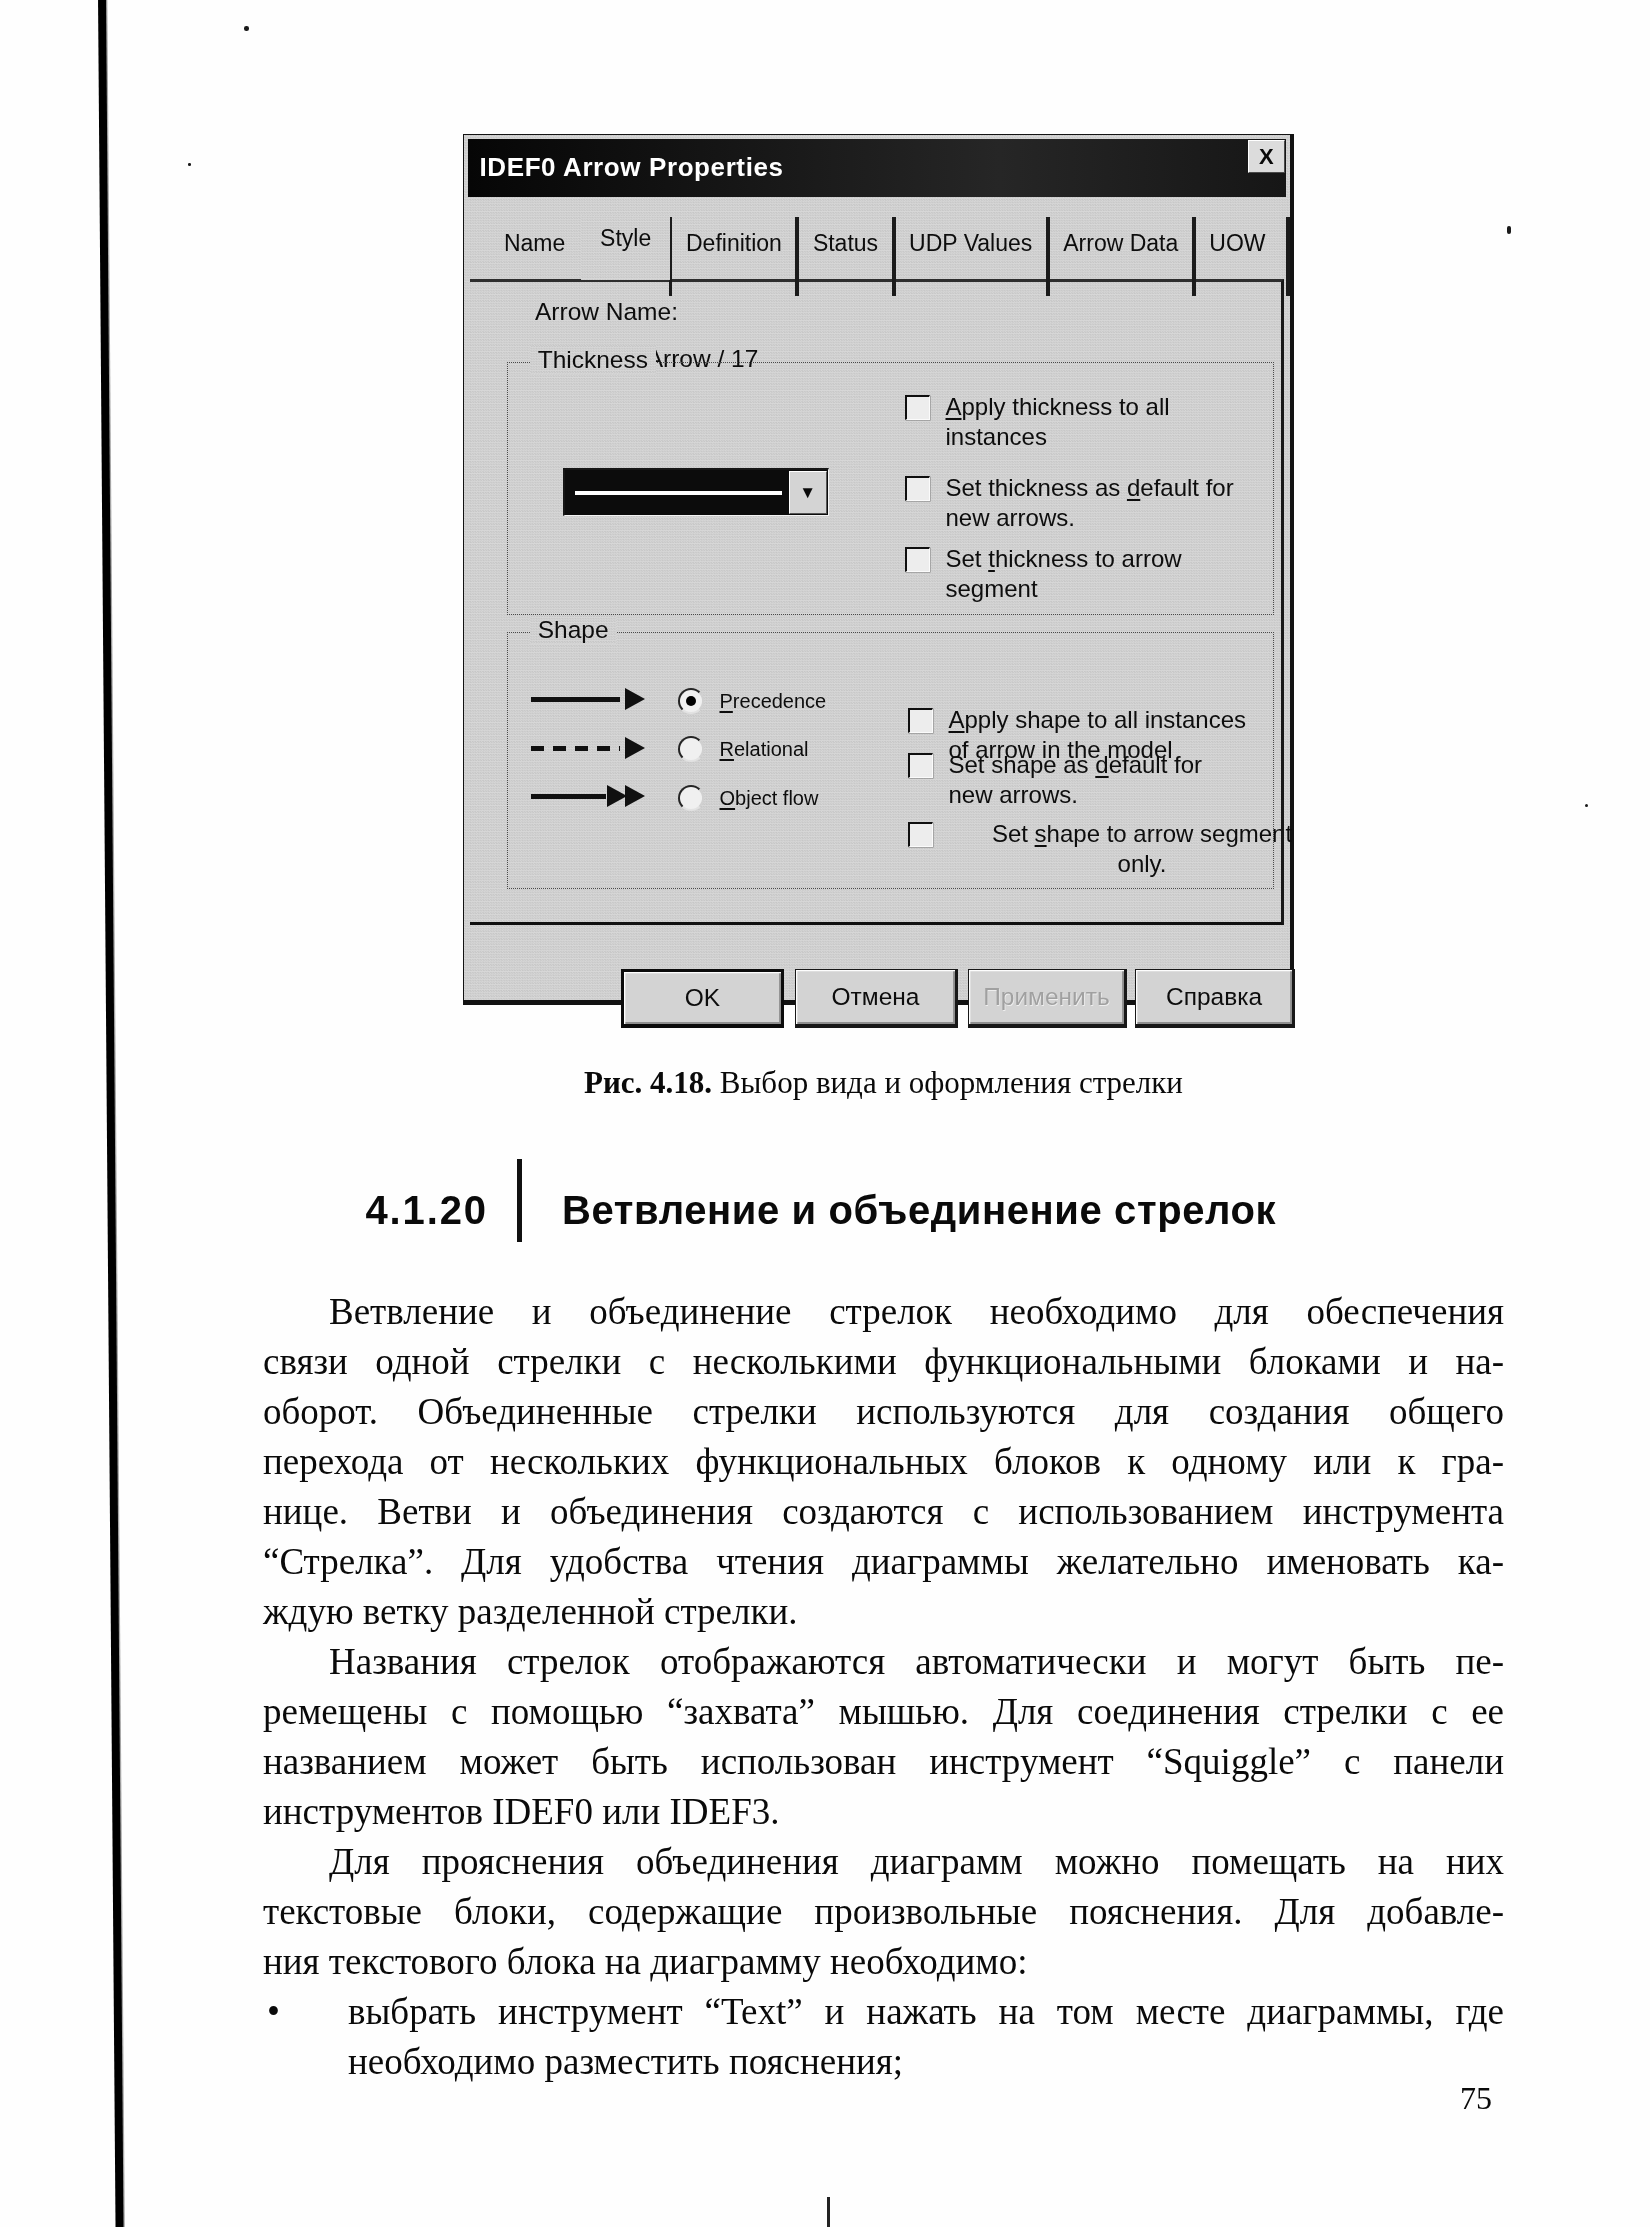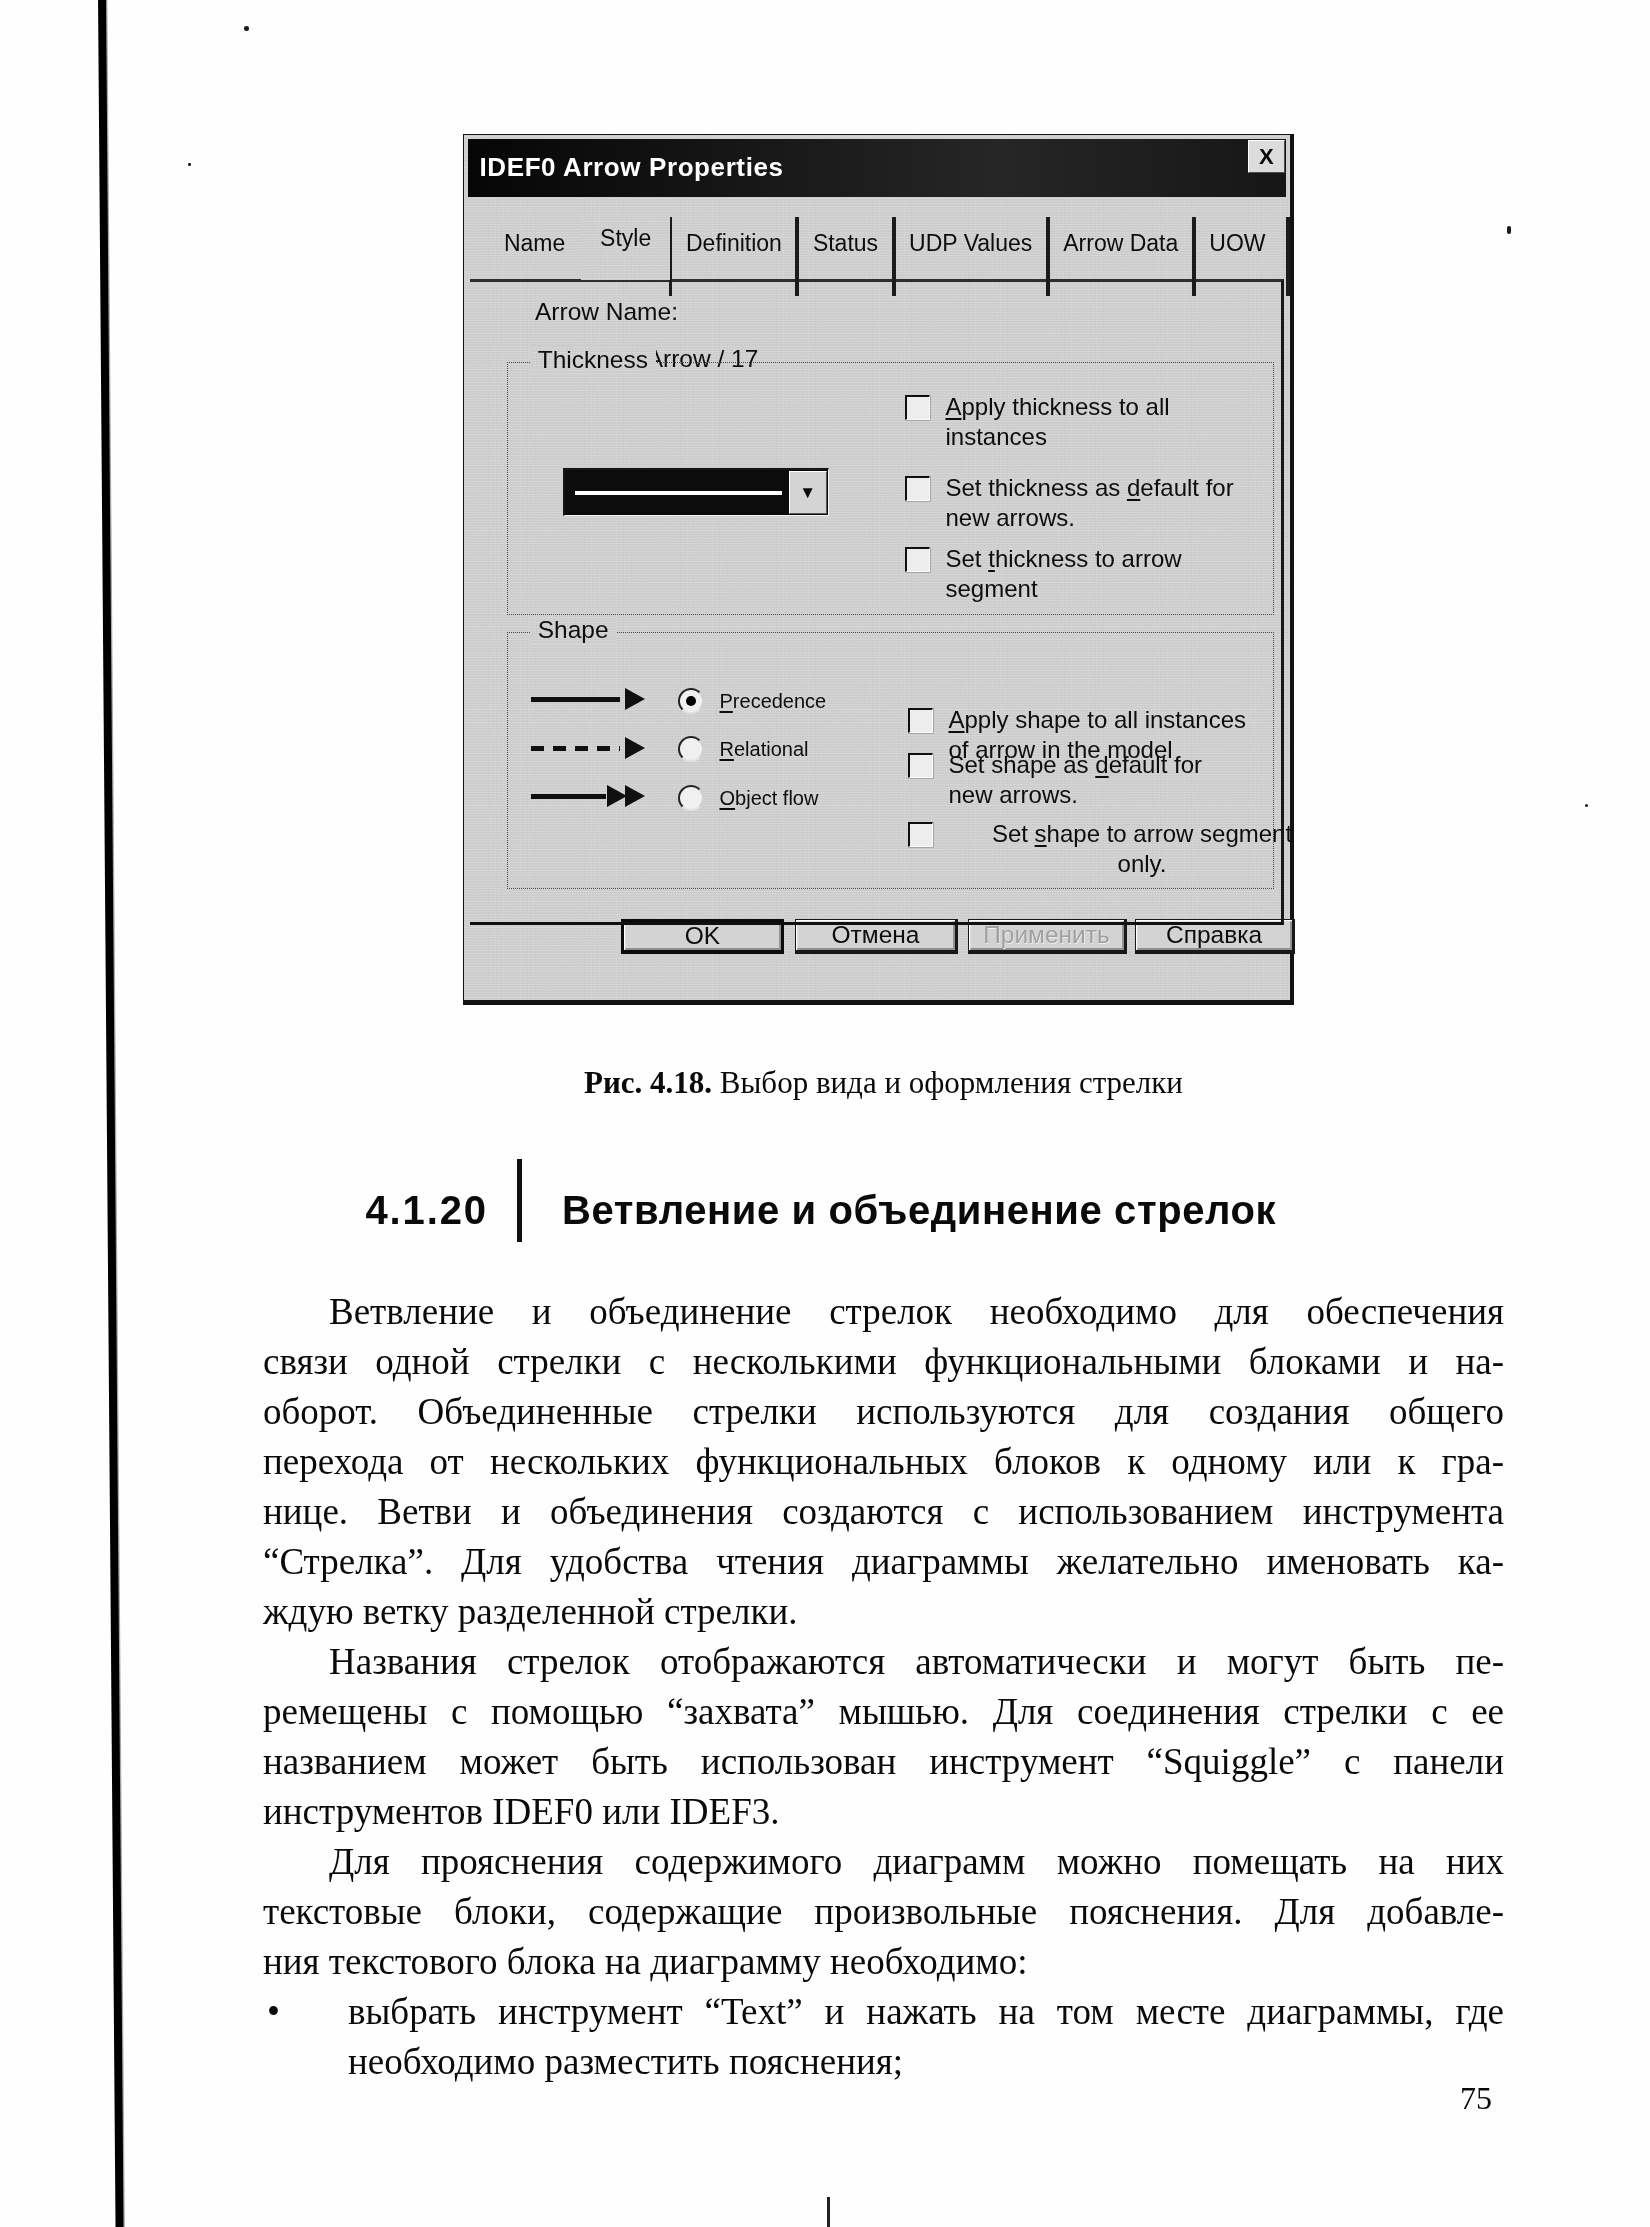--- a/index.html
+++ b/index.html
@@ -62,21 +62,21 @@
     border:2.6px solid #242424;border-bottom-color:#e2e2e2;border-right-color:#d0d0d0;position:relative;}
   .radio.sel::after{content:"";position:absolute;left:5.8px;top:5.8px;width:10.3px;height:10.3px;border-radius:50%;background:#000;}
   .radiolabel{margin-left:15.5px;font-size:20px;line-height:28px;white-space:nowrap;}
   u{text-underline-offset:2.6px;}
   
   .arrowglyph{position:absolute;left:67px;width:114px;height:23px;}
   .shaft{position:absolute;left:0;top:9px;height:4.5px;background:#101010;}
   .shaft.dashed{background:repeating-linear-gradient(90deg,#101010 0 13px,transparent 13px 22px);}
   .ahead{position:absolute;top:0;width:0;height:0;border-top:11.6px solid transparent;border-bottom:11.6px solid transparent;border-left:20.6px solid #101010;}
   
-  .dbtn{position:absolute;top:784px;height:35px;box-sizing:border-box;background:#d3d3d3;
+  .dbtn{position:absolute;top:834px;height:59px;box-sizing:border-box;background:#d3d3d3;
     display:flex;align-items:center;justify-content:center;font-size:24.5px;
     border:1.9px solid #181818;border-right-width:3.9px;border-bottom-width:4.5px;
     box-shadow:inset 1.3px 1.3px 0 #fdfdfd, inset -1.9px -1.9px 0 #8f8f8f;}
   .dbtn.default{border-width:3.2px 3.9px 4.5px 3.2px;border-color:#0b0b0b;}
   .dbtn.disabled{color:#a0a0a0;text-shadow:0.6px 0.6px 0 #eee;}
   
   .caption{position:absolute;left:263px;top:1065px;width:1241px;text-align:center;font-size:31px;}
   .caption b{font-weight:bold;}
   .secnum{position:absolute;left:333px;top:1188px;width:155px;text-align:right;
     font-family:"Liberation Sans",sans-serif;font-weight:bold;font-size:40px;letter-spacing:1.9px;}
@@ -230,21 +230,21 @@
     <div class="pline">связи одной стрелки с несколькими функциональными блоками и на-</div>
     <div class="pline">оборот. Объединенные стрелки используются для создания общего</div>
     <div class="pline">перехода от нескольких функциональных блоков к одному или к гра-</div>
     <div class="pline">нице. Ветви и объединения создаются с использованием инструмента</div>
     <div class="pline">“Стрелка”. Для удобства чтения диаграммы желательно именовать ка-</div>
     <div class="pline last">ждую ветку разделенной стрелки.</div>
     <div class="pline first">Названия стрелок отображаются автоматически и могут быть пе-</div>
     <div class="pline">ремещены с помощью “захвата” мышью. Для соединения стрелки с ее</div>
     <div class="pline">названием может быть использован инструмент “Squiggle” с панели</div>
     <div class="pline last">инструментов IDEF0 или IDEF3.</div>
-    <div class="pline first">Для прояснения содержимого диаграмм можно помещать на них</div>
+    <div class="pline first">Для прояснения объединения диаграмм можно помещать на них</div>
     <div class="pline">текстовые блоки, содержащие произвольные пояснения. Для добавле-</div>
     <div class="pline last">ния текстового блока на диаграмму необходимо:</div>
     <div class="bline"><span class="bmark">•</span>выбрать инструмент “Text” и нажать на том месте диаграммы, где</div>
     <div class="bline last">необходимо разместить пояснения;</div>
   </div>
 
 <div class="pagenum">75</div>
 
 
 </body></html>

